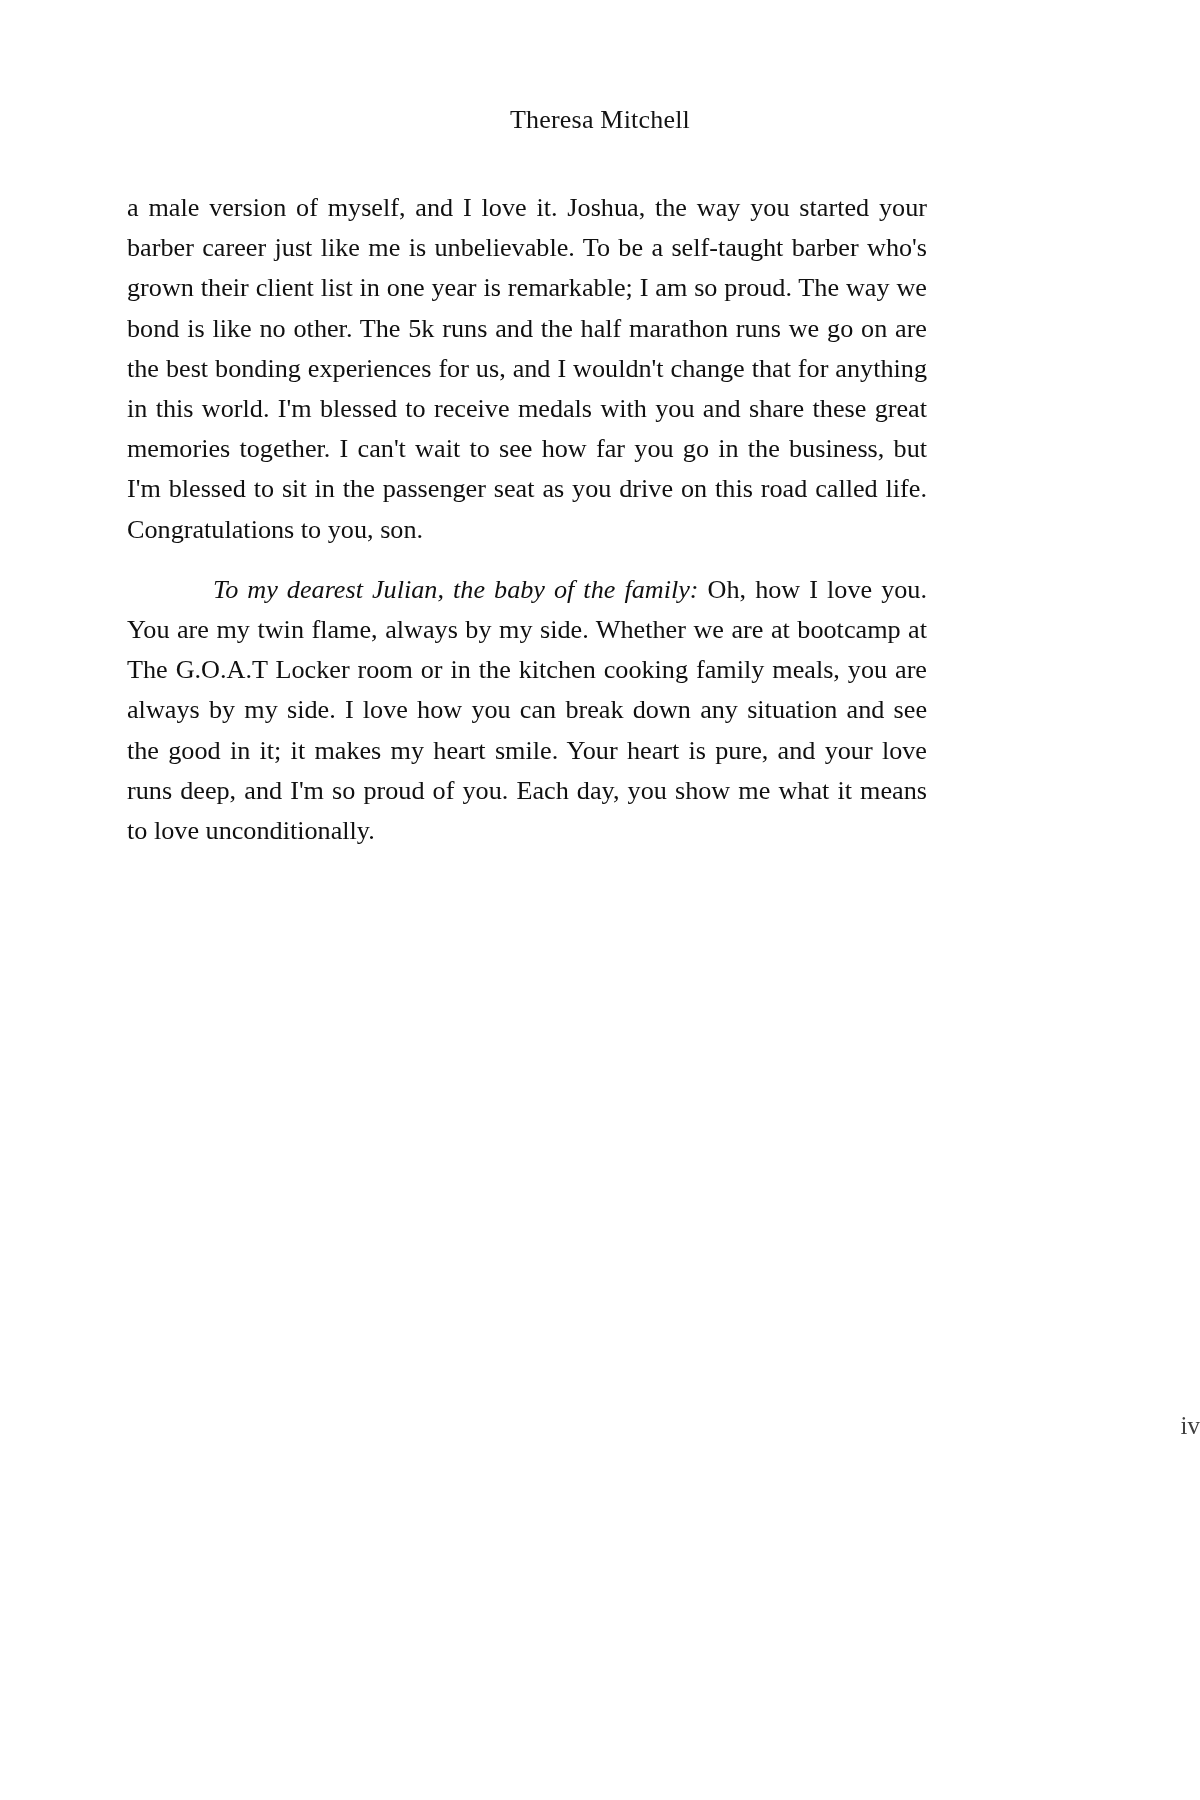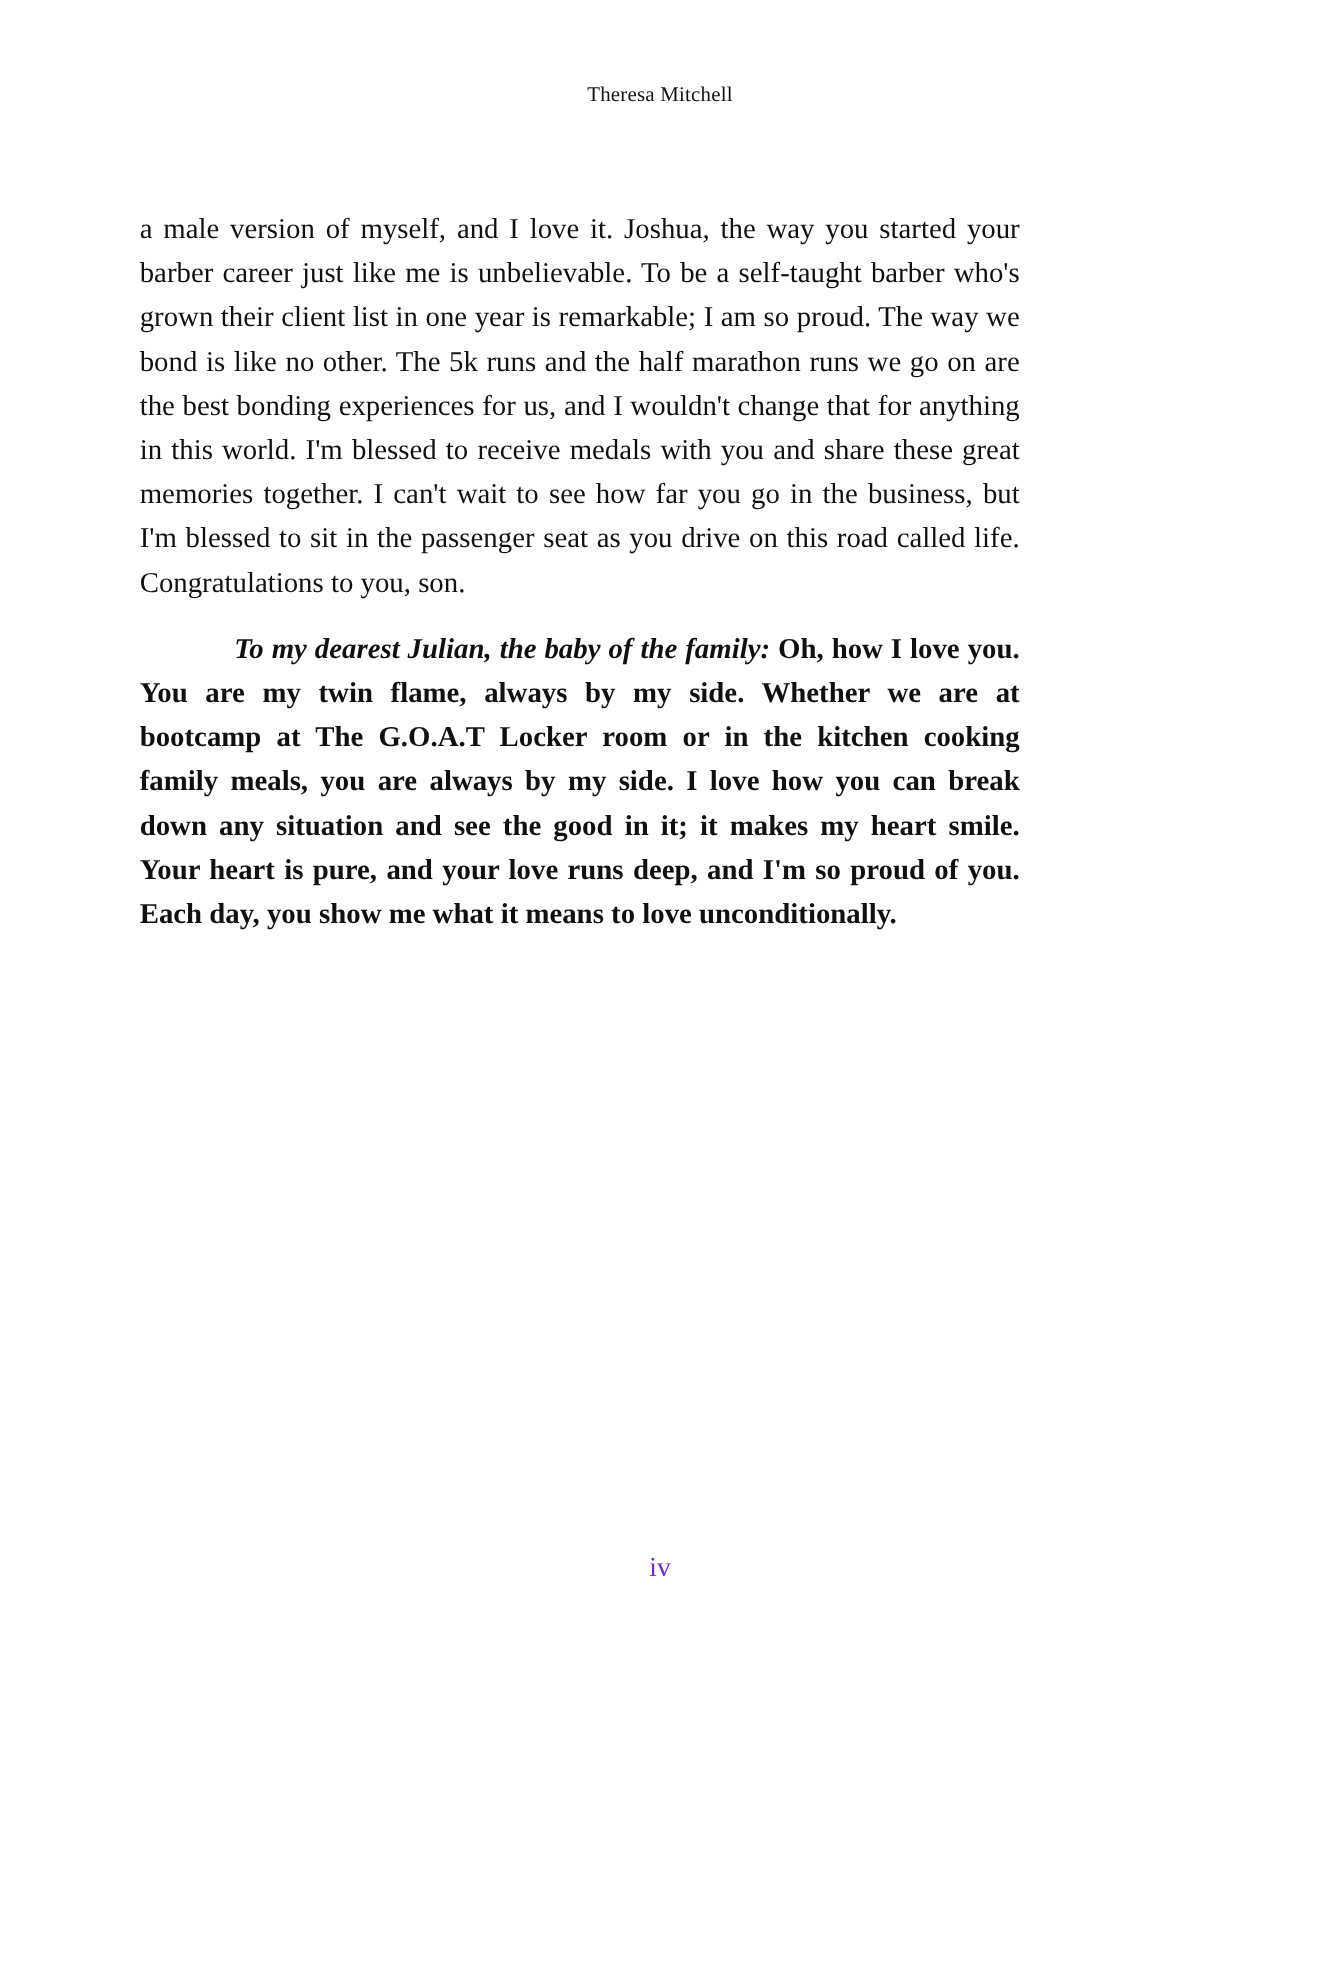--- a/index.html
+++ b/index.html
@@ -12,25 +12,25 @@
     width: 1200px;
     height: 1800px;
     background: #ffffff;
     margin: 0 auto;
     font-family: "Liberation Serif", "DejaVu Serif", serif;
     color: #0a0a0a;
     overflow: hidden;
   }
   .running-head {
     position: absolute;
-    top: 76px;
+    top: 104px;
     left: 0;
     width: 1200px;
     text-align: center;
-    font-size: 19px;
+    font-size: 26px;
     line-height: 1.2;
     letter-spacing: 0.2px;
     color: #131313;
   }
   .body-block {
     position: absolute;
     top: 168px;
     left: 127px;
     width: 800px;
     margin-top: 20px;
@@ -43,33 +43,32 @@
     font-size: 26.2px;
     line-height: 40.2px;
     color: #101010;
     hyphens: none;
   }
   p.para + p.para {
     margin-top: 20px;
   }
   p.indent {
     text-indent: 86px;
-    font-weight: bold;
   }
   .lead-in {
     font-style: italic;
   }
   .folio {
     position: absolute;
     top: 1412px;
     left: 0;
     width: 1200px;
-    text-align: center;
+    text-align: right;
     font-size: 25px;
-    color: #6d28d9;
+    color: #404040;
   }
 </style>
 </head>
 <body>
 
 <div class="page">
 
   <div class="running-head">Theresa Mitchell</div>
 
   <div class="body-block">

